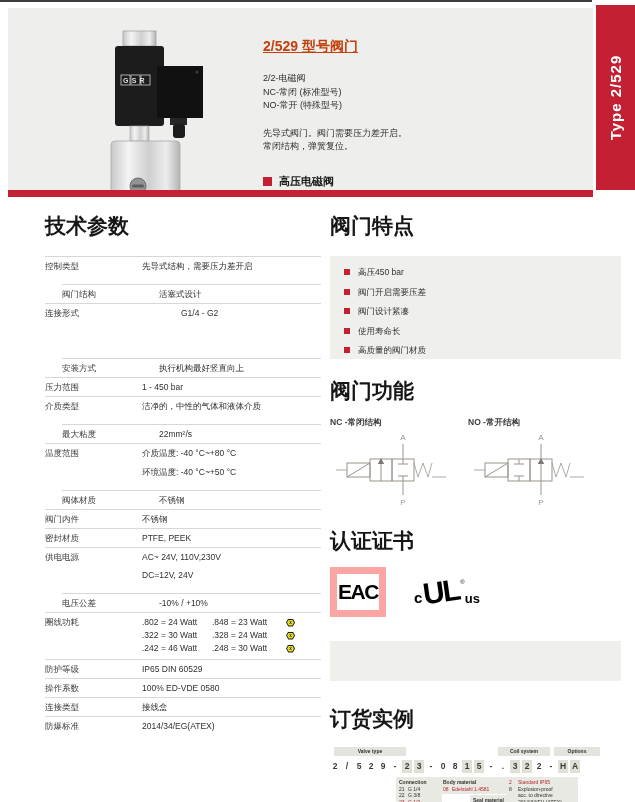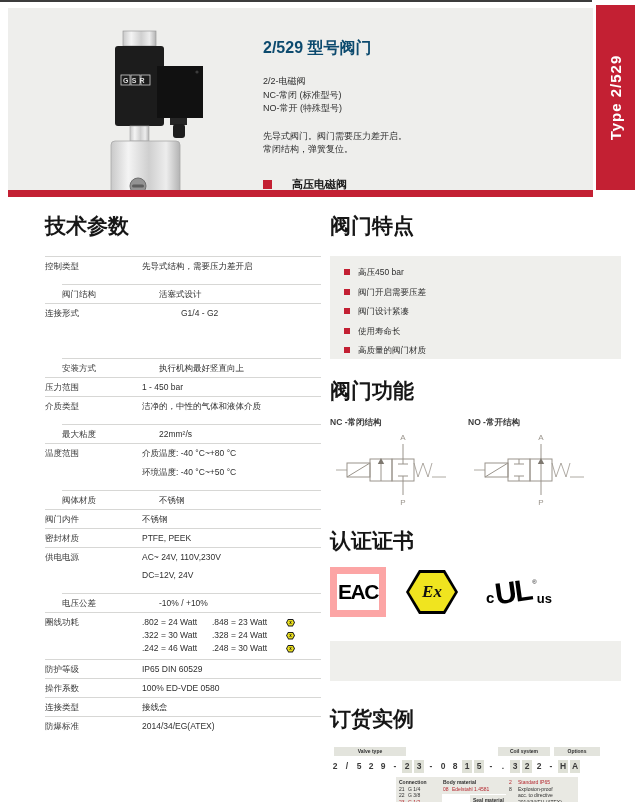--- a/index.html
+++ b/index.html
@@ -9,24 +9,24 @@
 
   
   .header-box{position:absolute;left:8px;top:8px;width:585px;height:182px;background:#eeeeec;}
   .side-tab{position:absolute;left:596px;top:5px;width:39px;height:185px;background:#c32033;
             display:flex;align-items:center;justify-content:center;}
   .side-tab span{transform:rotate(-90deg);white-space:nowrap;color:#fff;font-weight:bold;
                  font-size:15px;letter-spacing:1px;}
   .red-bar{position:absolute;left:8px;top:190px;width:585px;height:7px;background:#c32033;}
   .product{position:absolute;left:72px;top:20px;}
   .header-text{position:absolute;left:255px;top:30px;width:300px;}
-  .header-title{font-size:16px;font-weight:bold;color:#0c4a6e;margin:0 0 16px 0;}
+  .header-title{font-size:14px;font-weight:bold;color:#c2410c;margin:0 0 16px 0;text-decoration:underline;}
   .header-sub{font-size:9px;line-height:13.5px;color:#2e2e2e;}
   .header-desc{font-size:9px;line-height:13.5px;color:#2e2e2e;margin-top:14px;}
-  .header-highlight{display:flex;align-items:center;margin-top:20px;gap:13px;}
+  .header-highlight{display:flex;align-items:center;margin-top:20px;}
   .header-highlight .sq{width:9px;height:9px;background:#c32033;margin-right:7px;}
   .header-highlight .tx{font-size:11px;font-weight:bold;color:#1c1c1c;}
 
   
   .left-col{position:absolute;left:45px;top:212px;width:276px;}
   .right-col{position:absolute;left:330px;top:212px;width:291px;}
   h2.sec{font-size:21px;font-weight:bold;color:#161616;margin:0 0 16px 0;}
 
   
   .spec-row{display:flex;border-top:1px solid #d7d7d5;padding:4px 0 3px 0;font-size:8.5px;line-height:11px;}
@@ -327,25 +327,20 @@
           <path d="M73 27 l-3.2 6 h6.4 z" fill="#7d776f"></path>
           <text x="73" y="9" font-size="8" fill="#9a948c" text-anchor="middle">A</text>
           <text x="73" y="74" font-size="8" fill="#9a948c" text-anchor="middle">P</text>
         </svg>
       </div>
     </div>
 
     <h2 class="sec" style="margin-bottom:14px;">认证证书</h2>
     <div class="cert-row">
       <div class="eac">EAC</div>
-      <div class="exbig">
-        <div class="in">
-            <span>Ex</span>
-          </div>
-      </div>
       <div class="cul">
         <span class="c">c</span>
         <span class="ul">UL</span>
         <span class="reg">®</span>
         <span class="us">us</span>
       </div>
     </div>
 
     <div class="empty-panel"></div>
 

